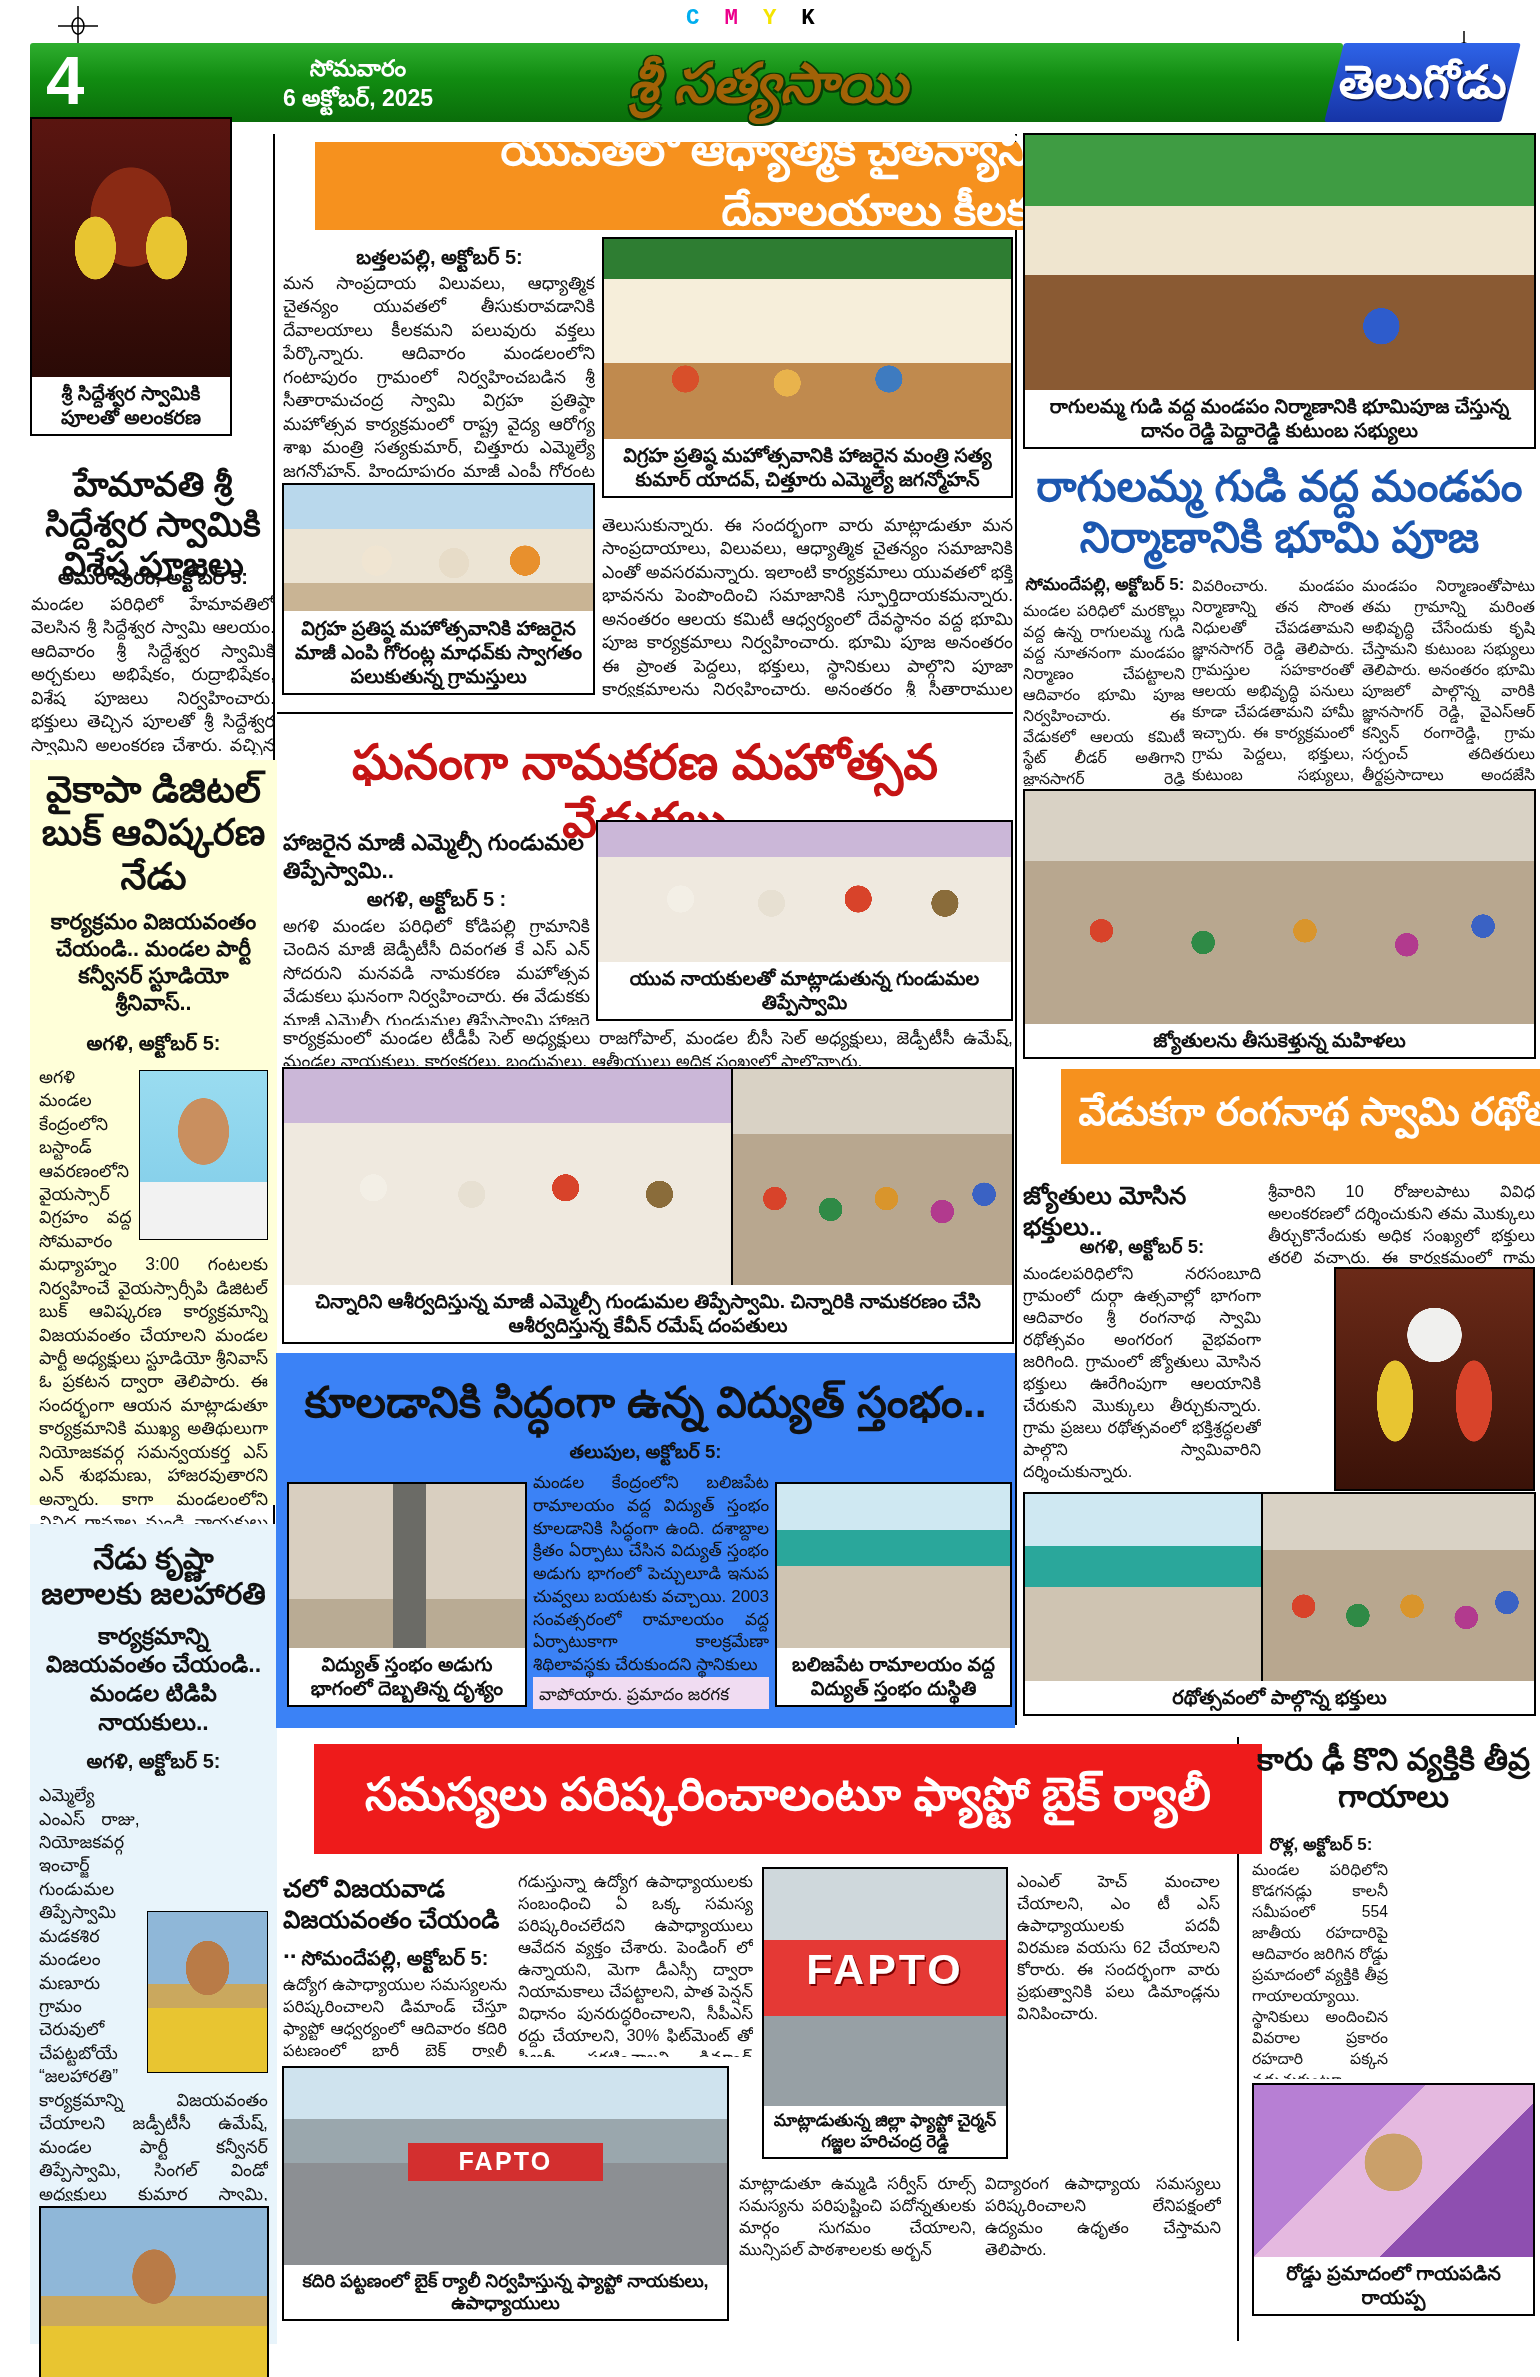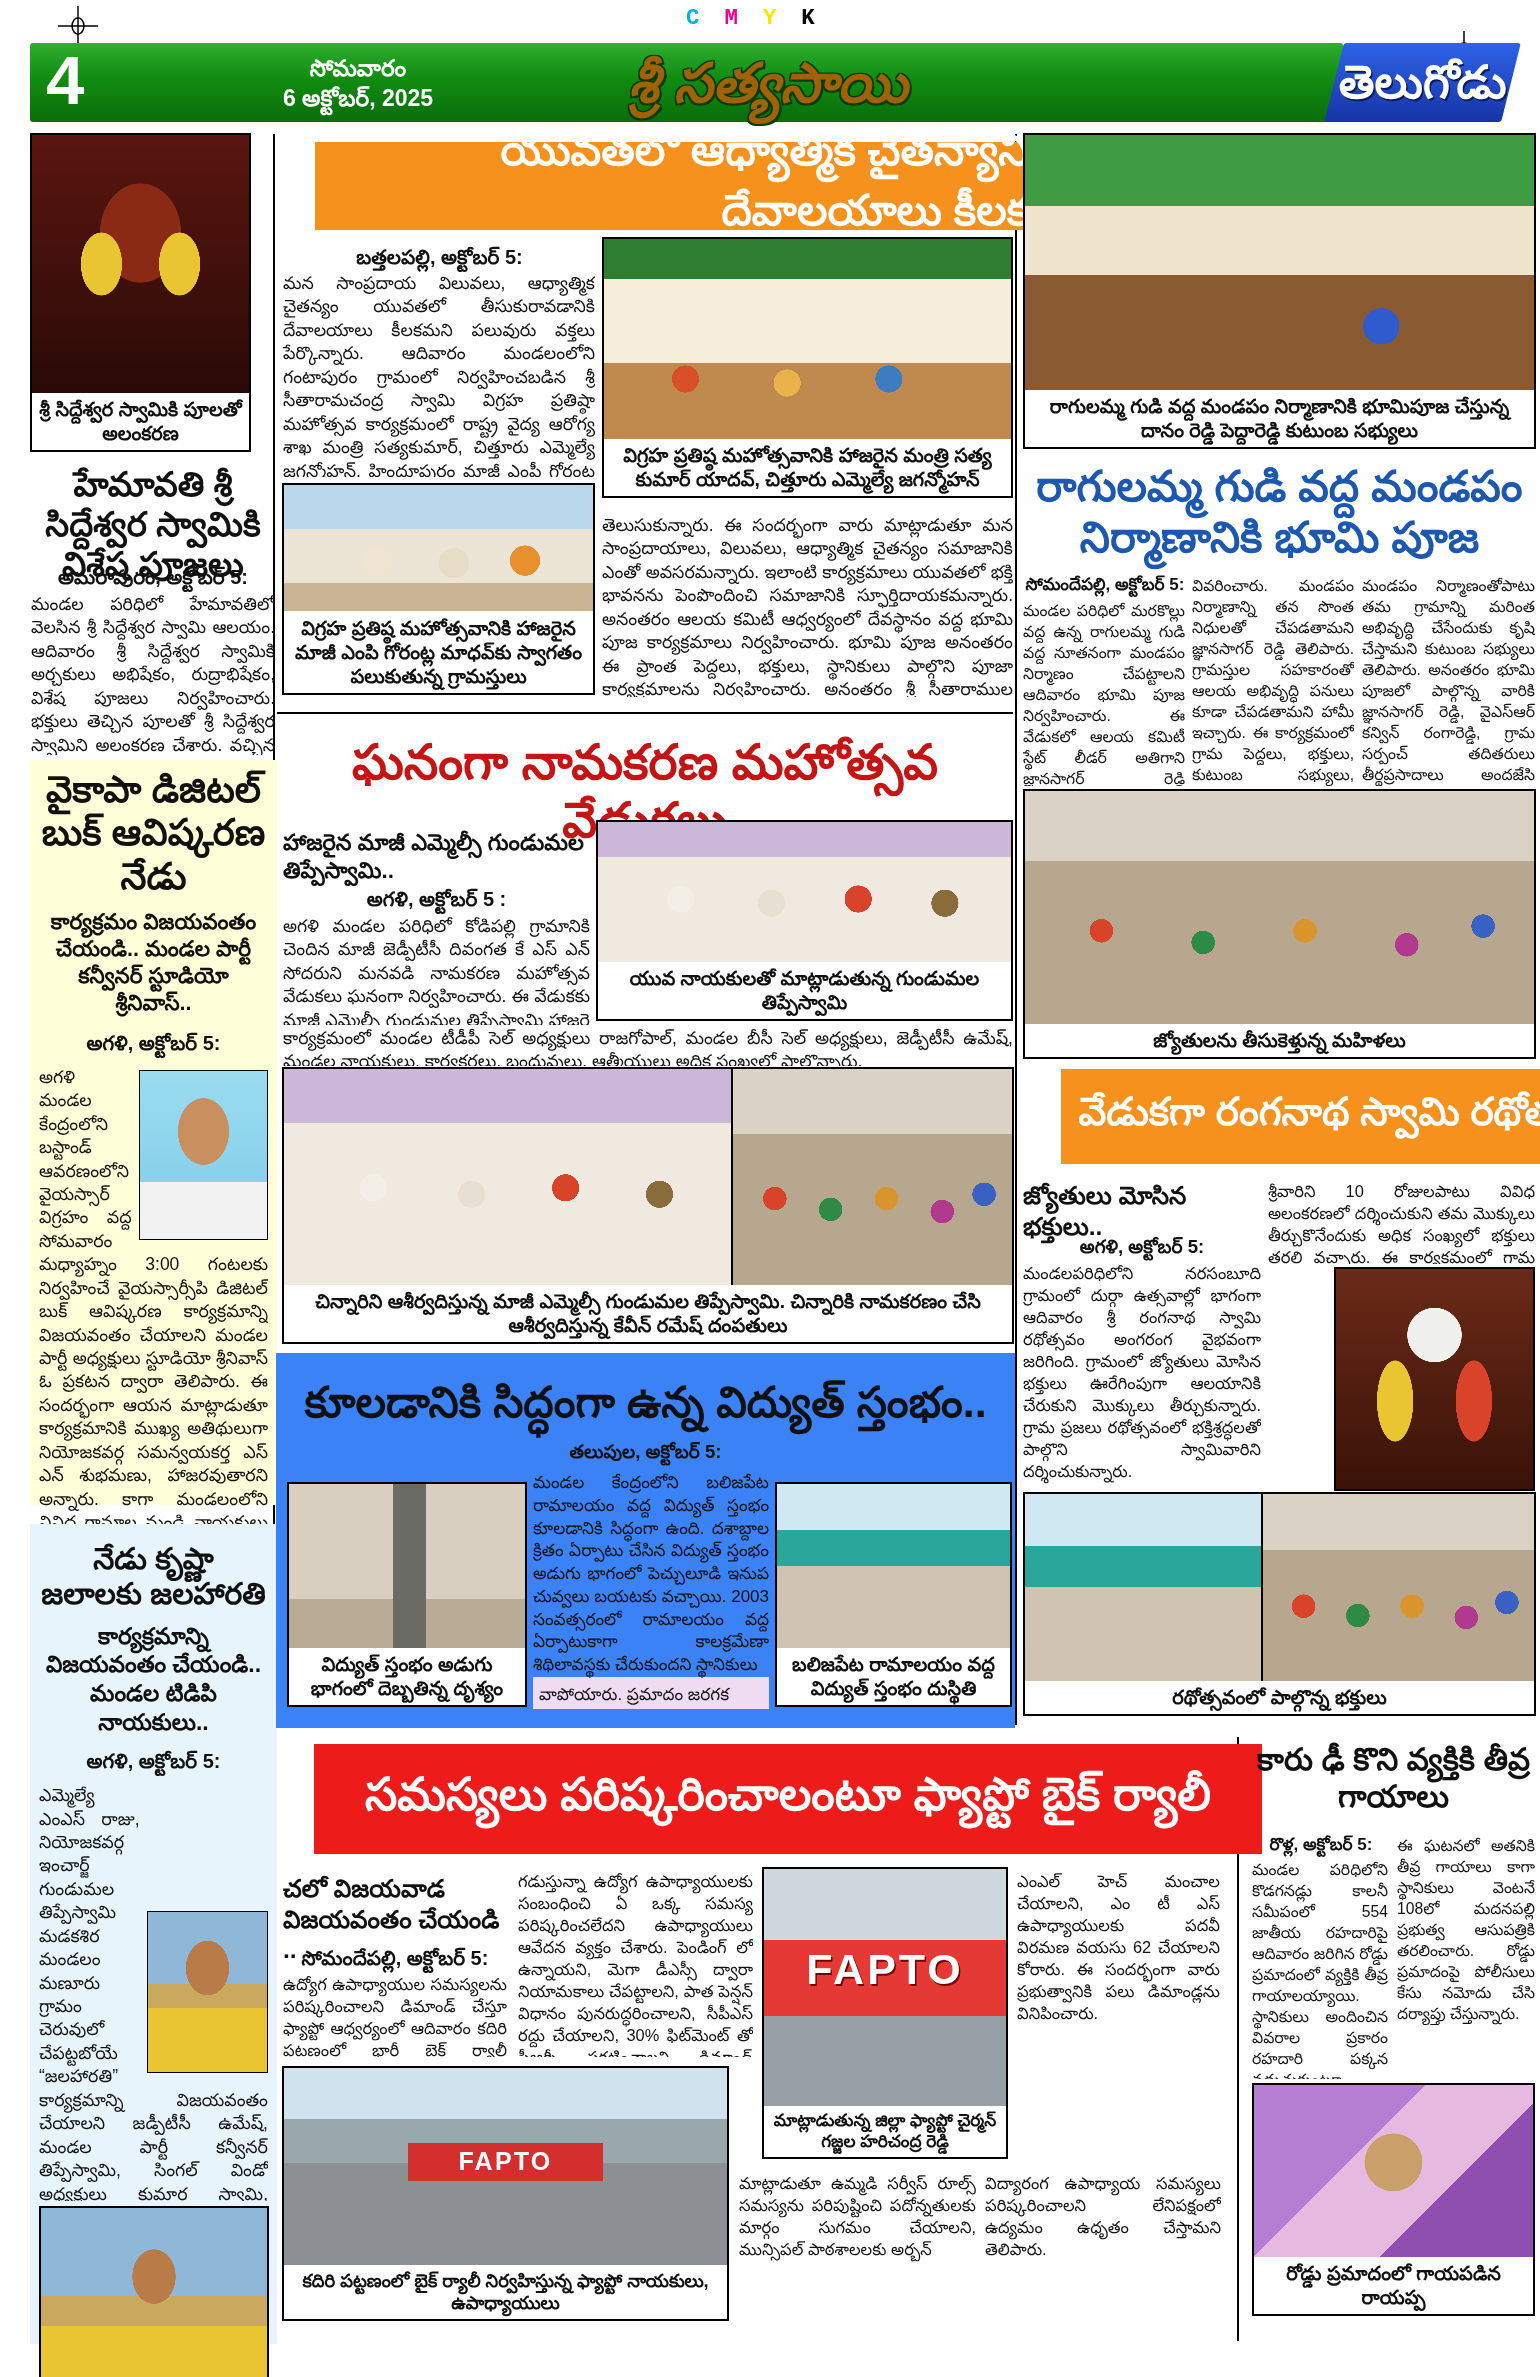--- a/index.html
+++ b/index.html
@@ -130,21 +130,21 @@
   <div class="abs edition" style="left:537px;top:51px;width:462px">శ్రీ సత్యసాయి</div>
   <div class="abs brand" style="left:1334px;top:43px;width:177px;height:79px">
     <div class="brand-inner">తెలుగోడు</div>
   </div>
 
   <div class="abs rule" style="left:273px;top:134px;width:2.2px;height:2210px"></div>
   <div class="abs rule" style="left:1015px;top:134px;width:2.2px;height:1591px"></div>
   <div class="abs rule" style="left:1237px;top:1737px;width:2.2px;height:604px"></div>
   <div class="abs rule" style="left:277px;top:712px;width:736px;height:2.2px"></div>
 
-  <div class="abs photobox" style="left:30px;top:133px;width:221px;height:319px">
+  <div class="abs photobox" style="left:30px;top:117px;width:202px;height:319px">
     <div class="img img-deity"></div>
     <div class="cap">శ్రీ సిద్దేశ్వర స్వామికి పూలతో అలంకరణ</div>
   </div>
   <div class="abs headline" style="left:31px;top:464px;width:244px;font-size:34px">హేమావతి శ్రీ సిద్దేశ్వర స్వామికి విశేష పూజలు</div>
   <div class="abs dateline" style="left:31px;top:566px;width:244px">అమరాపురం, అక్టోబర్ 5:</div>
   <div class="abs body" style="left:31px;top:593px;width:244px;height:162px;overflow:hidden">మండల పరిధిలో హేమావతిలో వెలసిన శ్రీ సిద్దేశ్వర స్వామి ఆలయం. ఆదివారం శ్రీ సిద్దేశ్వర స్వామికి అర్చకులు అభిషేకం, రుద్రాభిషేకం, విశేష పూజలు నిర్వహించారు. భక్తులు తెచ్చిన పూలతో శ్రీ సిద్దేశ్వర స్వామిని అలంకరణ చేశారు. వచ్చిన భక్తాదులకు మహా మంగళహారతి, తీర్థప్రసాదాలు అందజేశారు. కర్ణాటక, ఆంధ్ర ప్రదేశ్ రాష్ట్రాల నుండి భక్తులు పాల్గొని తమ మొక్క బడులు తీర్చుకున్నారు. పూజా కార్యక్రమాలు ఆలయ కమిటీ ఆధ్వర్యంలో నిర్వహించారు.</div>
 
   <div class="abs box-yellow" style="left:30px;top:760px;width:247px;height:745px">
     <div class="headline" style="font-size:37px">వైకాపా డిజిటల్ బుక్ ఆవిష్కరణ నేడు</div>
     <div class="subhead" style="font-size:21.6px;margin-top:10.4px">కార్యక్రమం విజయవంతం చేయండి.. మండల పార్టీ కన్వీనర్ స్టూడియో శ్రీనివాస్..</div>
@@ -265,20 +265,19 @@
     <div style="flex:1;display:flex">
       <div class="img img-street" style="flex:1;border-right:2.2px solid #000"></div>
       <div class="img img-crowd" style="flex:1.15"></div>
     </div>
     <div class="cap">రథోత్సవంలో పాల్గొన్న భక్తులు</div>
   </div>
 
   <div class="abs headline" style="left:1252px;top:1742px;width:283px;font-size:31px">కారు ఢీ కొని వ్యక్తికి తీవ్ర గాయాలు</div>
   <div class="abs dateline" style="left:1252px;top:1835px;width:138px;font-size:17px">రొళ్ల, అక్టోబర్ 5:</div>
   <div class="abs body" style="left:1252px;top:1859px;width:136px;height:220px;overflow:hidden;font-size:15.7px">మండల పరిధిలోని కొడగనడ్లు కాలనీ సమీపంలో 554 జాతీయ రహదారిపై ఆదివారం జరిగిన రోడ్డు ప్రమాదంలో వ్యక్తికి తీవ్ర గాయాలయ్యాయి. స్థానికులు అందించిన వివరాల ప్రకారం రహదారి పక్కన నడుచుకుంటూ వెళ్తున్న రాయప్ప(55)ను వేగంగా వచ్చిన కారు ఢీకొంది.</div>
-  <div class="abs body" style="left:1397px;top:1835px;width:138px;height:244px;overflow:hidden;font-size:15.7px">ఈ ఘటనలో అతనికి తీవ్ర గాయాలు కాగా స్థానికులు వెంటనే 108లో మదనపల్లి ప్రభుత్వ ఆసుపత్రికి తరలించారు. రోడ్డు ప్రమాదంపై పోలీసులు కేసు నమోదు చేసి దర్యాప్తు చేస్తున్నారు.</div>
   <div class="abs photobox" style="left:1252px;top:2083px;width:283px;height:233px">
     <div class="img img-injured"></div>
     <div class="cap">రోడ్డు ప్రమాదంలో గాయపడిన రాయప్ప</div>
   </div>
 
 </div>
 
 
 </body></html>

